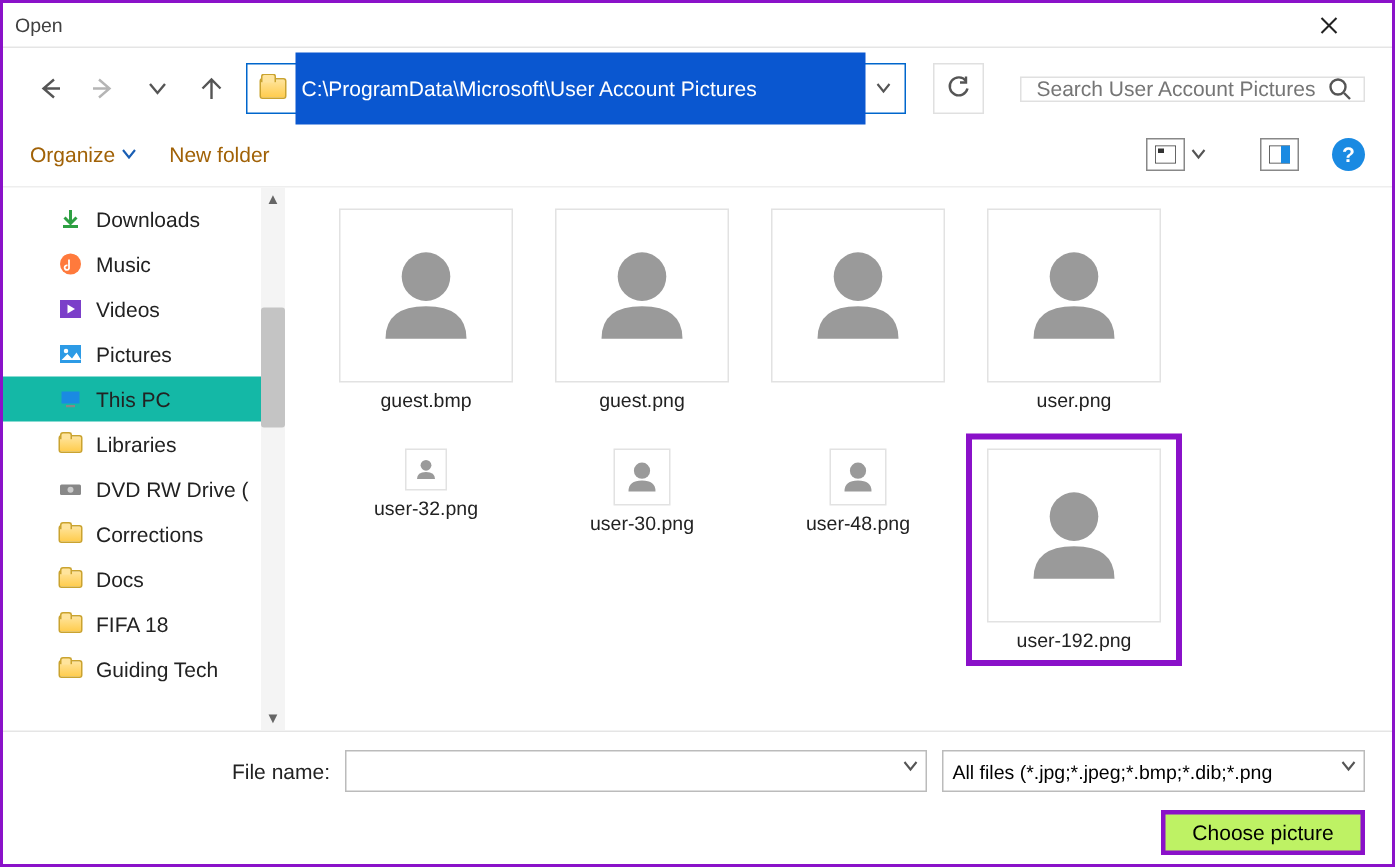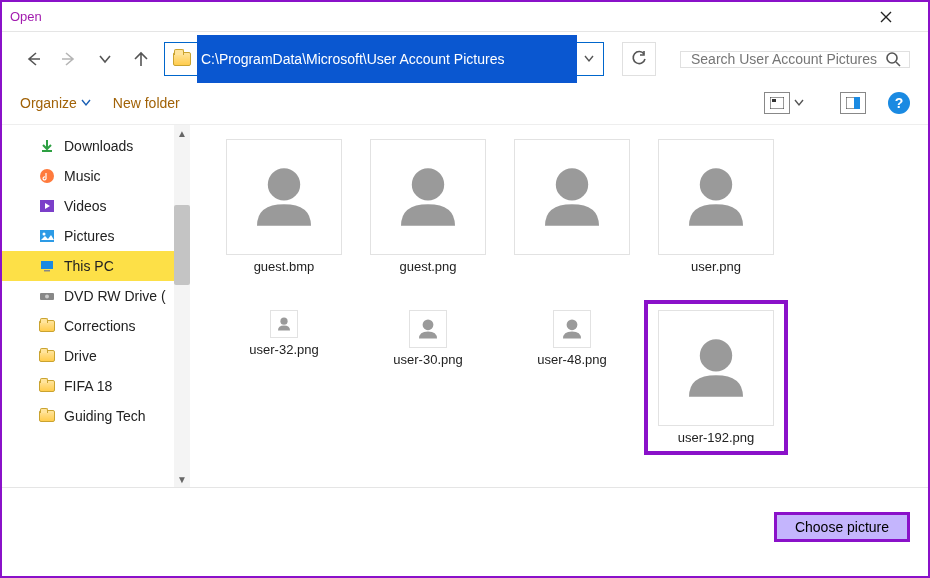--- a/index.html
+++ b/index.html
@@ -1,20 +1,20 @@
 <!DOCTYPE html>
 <html><head>
 <meta charset="utf-8">
 <style>
   * { box-sizing: border-box; font-family: "Segoe UI", Tahoma, sans-serif; }
   body { margin: 0; background: #fff; width: 930px; height: 578px; overflow: hidden; border: 2px solid #8a11c9; }
 
   
   .titlebar { height: 30px; display: flex; align-items: center; padding: 0 8px; border-bottom: 1px solid #e5e5e5; }
-  .titlebar .title { font-size: 13px; color: #a21caf; }
+  .titlebar .title { font-size: 13px; color: #404040; }
   .titlebar .spacer { flex: 1; }
   .titlebar .close { width: 40px; text-align: center; font-size: 16px; cursor: pointer; }
 
   
   .navrow { display: flex; align-items: center; gap: 10px; padding: 10px 18px 10px 18px; }
   .navbtn { width: 26px; height: 26px; display: flex; align-items: center; justify-content: center; color: #555; cursor: pointer; }
   .addrbox { flex: 0 0 440px; height: 34px; border: 1.5px solid #0066cc; background: #fff; display: flex; align-items: center; padding: 0 8px; gap: 6px; }
   .addrbox .folder-ic { width: 18px; height: 14px; background: linear-gradient(#ffe49c, #ffcc4d); border: 1px solid #caa32f; border-radius: 2px; position: relative; }
   .addrbox .folder-ic::before { content: ""; position: absolute; top: -4px; left: 0; width: 8px; height: 5px; background: #ffe49c; border: 1px solid #caa32f; border-bottom: none; border-radius: 2px 2px 0 0; }
   .addrbox .path { flex: 1; background: #0a57d0; color: #fff; padding: 16px 4px; font-size: 14px; white-space: nowrap; overflow: hidden; }
@@ -28,49 +28,49 @@
   .toolbar .tbitem { color: #a16207; font-size: 14px; cursor: pointer; display: flex; align-items: center; gap: 4px; }
   .toolbar .spacer { flex: 1; }
   .toolbar .viewbtn { width: 26px; height: 22px; border: 1px solid #888; display: inline-flex; align-items: center; justify-content: center; cursor: pointer; }
   .toolbar .help { width: 22px; height: 22px; border-radius: 50%; background: #1a8ae2; color: #fff; font-size: 14px; font-weight: bold; display: flex; align-items: center; justify-content: center; cursor: pointer; }
 
   
   .main { display: flex; height: 362px; }
   .tree { width: 188px; position: relative; overflow: hidden; border-right: 0; }
   .tree-inner { padding-top: 6px; }
   .tree-item { height: 30px; display: flex; align-items: center; gap: 8px; padding-left: 36px; font-size: 14px; color: #222; cursor: pointer; }
-  .tree-item.selected { background: #fde047; }
+  .tree-item.selected { background: #14b8a6; }
   .tree-item .ic { width: 18px; height: 18px; display: inline-flex; align-items: center; justify-content: center; }
   .folder-sm { width: 16px; height: 12px; background: linear-gradient(#ffe49c, #ffcc4d); border: 1px solid #caa32f; border-radius: 2px; position: relative; }
   .folder-sm::before { content: ""; position: absolute; top: -3px; left: 0; width: 6px; height: 4px; background: #ffe49c; border: 1px solid #caa32f; border-bottom: none; border-radius: 2px 2px 0 0; }
   .tree-scroll { position: absolute; right: 0; top: 0; width: 16px; height: 100%; background: #f4f4f4; }
   .tree-thumb { position: absolute; right: 0; top: 80px; width: 16px; height: 80px; background: #c4c4c4; border-radius: 2px; }
   .tree-arrow { position: absolute; right: 2px; width: 12px; height: 12px; color: #666; font-size: 10px; display: flex; align-items: center; justify-content: center; }
 
   .files { flex: 1; padding: 10px 10px 0 24px; overflow: hidden; position: relative; }
-  .file-grid { display: flex; flex-wrap: wrap; gap: 28px 4px; align-content: flex-start; }
+  .file-grid { display: flex; flex-wrap: wrap; gap: 17px 4px; align-content: flex-start; }
   .file { width: 140px; display: flex; flex-direction: column; align-items: center; gap: 4px; padding: 4px; cursor: pointer; }
   .file .thumb { background: #fff; border: 1px solid #e2e2e2; display: flex; align-items: center; justify-content: center; }
   .file .thumb.lg { width: 116px; height: 116px; }
   .file .thumb.sm { width: 38px; height: 38px; }
   .file .thumb.xs { width: 28px; height: 28px; }
   .file .fname { font-size: 13px; color: #222; text-align: center; white-space: nowrap; }
   .file.selected { position: relative; }
   .file.selected::after { content: ""; position: absolute; top: -6px; left: -2px; right: -2px; bottom: -6px; border: 4px solid #8a11c9; pointer-events: none; }
 
   
   .footer { border-top: 1px solid #e5e5e5; padding: 12px 18px 12px 18px; }
   .fn-row { display: flex; align-items: center; gap: 10px; }
   .fn-label { width: 200px; text-align: right; font-size: 14px; color: #222; }
   .fn-input { flex: 1; height: 28px; border: 1px solid #bbb; padding: 0 6px; font-size: 13px; position: relative; background: #fff; }
   .fn-input .dd { position: absolute; right: 4px; top: 4px; color: #555; cursor: pointer; }
   .filter { width: 282px; height: 28px; border: 1px solid #bbb; font-size: 13px; padding: 0 18px 0 6px; display: flex; align-items: center; position: relative; white-space: nowrap; overflow: hidden; }
   .filter .dd { position: absolute; right: 4px; top: 4px; color: #555; cursor: pointer; }
   .btn-row { display: flex; justify-content: flex-end; gap: 14px; margin-top: 12px; }
-  .btn { min-width: 108px; height: 30px; border: 1px solid #aaa; background: #c4b5fd; font-size: 14px; padding: 0 16px; cursor: pointer; display: flex; align-items: center; justify-content: center; }
+  .btn { min-width: 108px; height: 30px; border: 1px solid #aaa; background: #bef264; font-size: 14px; padding: 0 16px; cursor: pointer; display: flex; align-items: center; justify-content: center; }
   .btn.primary { border: 3px solid #8a11c9; font-weight: 500; min-width: 136px; }
 
   svg { display: block; }
 </style>
 </head>
 <body>
 
 <div class="titlebar">
   <span class="title">Open</span>
   <span class="spacer"></span>
@@ -204,38 +204,44 @@
           <span class="ic">
             <svg width="16" height="16" viewBox="0 0 16 16">
               <rect x="2" y="3" width="12" height="8" fill="#1a8ae2"></rect>
               <rect x="5" y="12" width="6" height="1.5" fill="#888"></rect>
             </svg>
           </span>
           <span>This PC</span>
         </div>
         <div class="tree-item">
           <span class="ic">
+            <span class="folder-sm"></span>
+          </span>
+          <span>Libraries</span>
+        </div>
+        <div class="tree-item">
+          <span class="ic">
             <svg width="16" height="16" viewBox="0 0 16 16">
               <rect x="1" y="5" width="14" height="7" rx="1" fill="#888"></rect>
               <circle cx="8" cy="8.5" r="2" fill="#ccc"></circle>
             </svg>
           </span>
           <span>DVD RW Drive (</span>
         </div>
         <div class="tree-item">
           <span class="ic">
             <span class="folder-sm"></span>
           </span>
           <span>Corrections</span>
         </div>
         <div class="tree-item">
           <span class="ic">
             <span class="folder-sm"></span>
           </span>
-          <span>Drive</span>
+          <span>Docs</span>
         </div>
         <div class="tree-item">
           <span class="ic">
             <span class="folder-sm"></span>
           </span>
           <span>FIFA 18</span>
         </div>
         <div class="tree-item">
           <span class="ic">
             <span class="folder-sm"></span>
@@ -322,18 +328,37 @@
               <path d="M20 82 Q20 58 50 58 Q80 58 80 82 Z" fill="#9a9a9a"></path>
             </svg>
           </div>
           <div class="fname">user-192.png</div>
         </div>
       </div>
   </div>
 </div>
 
 <div class="footer">
+  <div class="fn-row">
+    <div class="fn-label">File name:</div>
+    <div class="fn-input">
+      <span></span>
+      <span class="dd">
+        <svg width="12" height="12" viewBox="0 0 12 12">
+            <path d="M2 3 L6 8 L10 3" stroke="#555" stroke-width="1.4" fill="none"></path>
+          </svg>
+      </span>
+    </div>
+    <div class="filter">
+      <span>All files (*.jpg;*.jpeg;*.bmp;*.dib;*.png</span>
+      <span class="dd">
+        <svg width="12" height="12" viewBox="0 0 12 12">
+            <path d="M2 3 L6 8 L10 3" stroke="#555" stroke-width="1.4" fill="none"></path>
+          </svg>
+      </span>
+    </div>
+  </div>
   <div class="btn-row">
     <div class="btn primary">
       <span>Choose picture</span>
     </div>
   </div>
 </div>
 
 </body></html>

